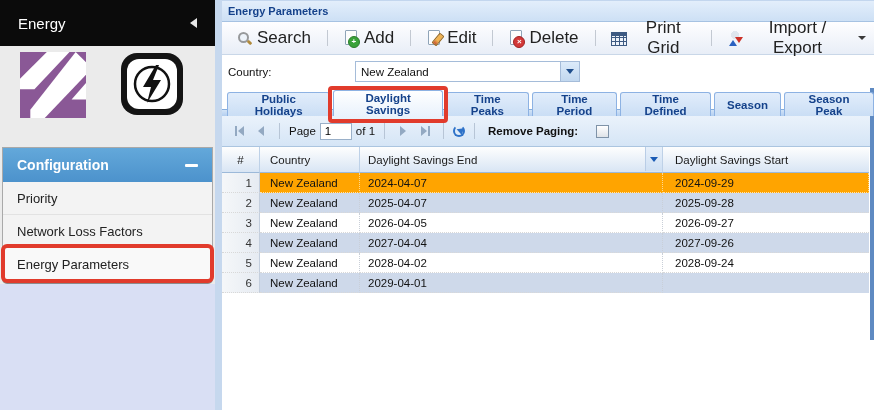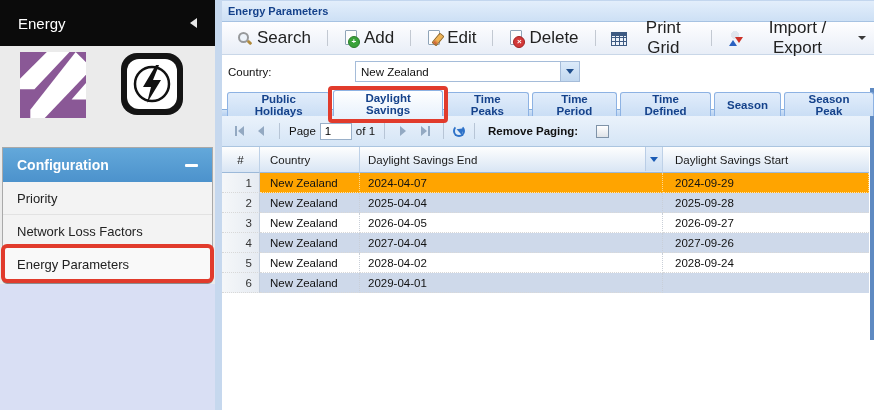--- a/index.html
+++ b/index.html
@@ -261,21 +261,21 @@
 
       <div class="grid-row selected">
             <div class="cell c-num">1</div>
             <div class="cell c-country">New Zealand</div>
             <div class="cell c-end">2024-04-07</div>
             <div class="cell c-start">2024-09-29</div>
           </div>
           <div class="grid-row">
             <div class="cell c-num">2</div>
             <div class="cell c-country">New Zealand</div>
-            <div class="cell c-end">2025-04-04</div>
+            <div class="cell c-end">2025-04-07</div>
             <div class="cell c-start">2025-09-28</div>
           </div>
           <div class="grid-row">
             <div class="cell c-num">3</div>
             <div class="cell c-country">New Zealand</div>
             <div class="cell c-end">2026-04-05</div>
             <div class="cell c-start">2026-09-27</div>
           </div>
           <div class="grid-row">
             <div class="cell c-num">4</div>

